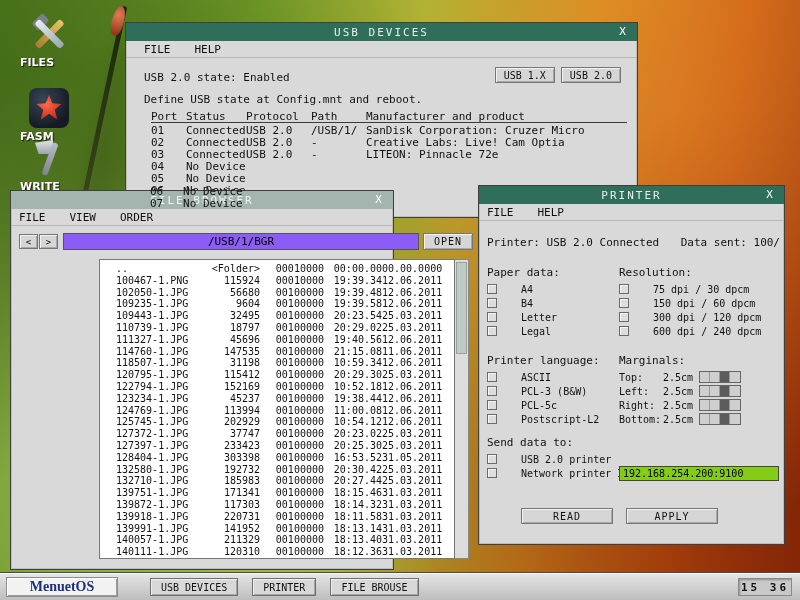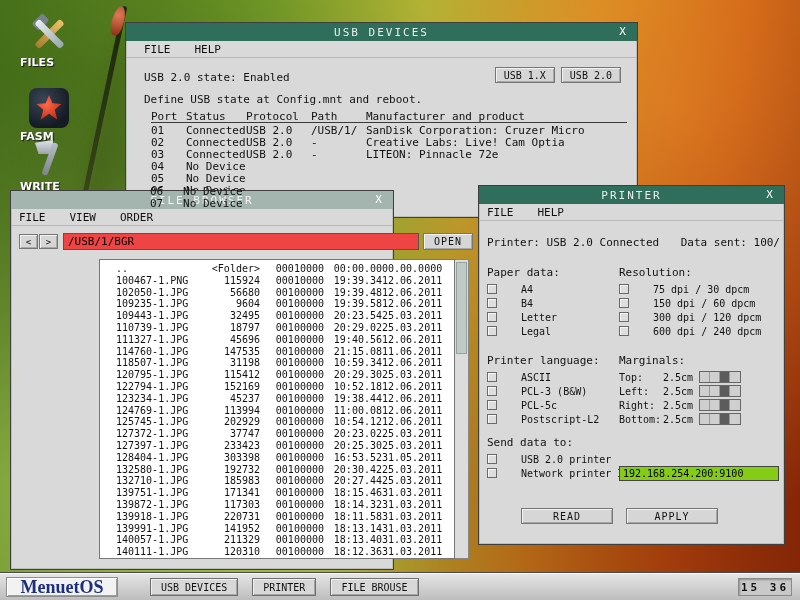--- a/index.html
+++ b/index.html
@@ -52,21 +52,21 @@
   .c0{width:35px;} .c1{width:60px;} .c2{width:65px;} .c3{width:55px;} .c4{flex:1;}
   .usb-overlay{position:absolute;left:150px;top:186px;z-index:25;white-space:pre;}
   .ov-row{height:12px;line-height:12px;color:#111;}
 
   
   #fb-win{left:10px;top:190px;width:384px;height:380px;z-index:20;}
   #fb-win .menubar{padding-left:8px;}
   .fb-toolbar{position:absolute;left:0;top:38px;width:100%;height:26px;}
   .nav-btn{position:absolute;top:5px;width:19px;height:15px;font-size:9px;}
   .nav-back{left:8px;} .nav-fwd{left:28px;}
-  .fb-path{position:absolute;left:52px;top:4px;width:356px;height:17px;border:1px solid #555;background:#ef4444;font:inherit;padding:0 4px;}
+  .fb-path{position:absolute;left:52px;top:4px;width:356px;height:17px;border:1px solid #555;background:#8b5cf6;font:inherit;padding:0 4px;text-align:center;}
   .fb-open{position:absolute;left:412px;top:4px;width:50px;height:17px;font-size:10px;letter-spacing:1px;}
   .file-area{position:absolute;left:88px;top:68px;width:370px;height:300px;display:flex;}
   .file-list{width:356px;background:#fff;border:1px solid #777;overflow:hidden;padding:3px 0 0 16px;}
   .file-row{display:flex;height:11.8px;line-height:11.8px;font-size:10px;white-space:pre;}
   .f-name{width:90px;} .f-size{width:54px;text-align:right;} .f-flags{width:64px;text-align:right;}
   .f-time{width:58px;text-align:right;} .f-date{width:60px;text-align:right;}
   .scrollbar{width:14px;background:#dcdcdc;border:1px solid #888;border-left:none;position:relative;}
   .scroll-thumb{position:absolute;left:1px;right:1px;top:2px;height:92px;background:#bfcac6;border:1px solid #96a29e;}
 
   
@@ -91,21 +91,21 @@
   .slider{display:flex;border:1px solid #666;height:12px;background:#cfcfcf;}
   .slider-cell{width:10px;height:10px;background:#cfcfcf;border-right:1px solid #9a9a9a;}
   .slider-cell:last-child{border-right:none;}
   .slider-cell.dark{background:#5c5c5c;}
   .pr-ip{position:absolute;left:140px;top:280px;width:160px;height:15px;border:1px solid #444;background:#84cc16;font:inherit;font-size:10px;padding:0 3px;}
   .btn-read{position:absolute;left:42px;top:322px;width:92px;height:16px;font-size:10px;letter-spacing:1px;}
   .btn-apply{position:absolute;left:147px;top:322px;width:92px;height:16px;font-size:10px;letter-spacing:1px;}
 
   
   .taskbar{position:absolute;left:0;bottom:0;width:100%;height:27px;background:linear-gradient(#e5e5e5,#bdbdbd);border-top:1px solid #f8f8f8;box-shadow:0 -1px 0 #4a4a4a;z-index:50;}
-  .start-btn{position:absolute;left:6px;top:3px;width:112px;height:20px;background:#f2f2f2;border:1px solid #8e8e8e;box-shadow:inset 1px 1px 0 #fff, inset -1px -1px 0 #9c9c9c;color:#1d2f7c;font-family:"Liberation Serif","DejaVu Serif",serif;font-weight:bold;font-size:18px;display:flex;align-items:center;justify-content:center;}
+  .start-btn{position:absolute;left:6px;top:3px;width:112px;height:20px;background:#f2f2f2;border:1px solid #8e8e8e;box-shadow:inset 1px 1px 0 #fff, inset -1px -1px 0 #9c9c9c;color:#1d2f7c;font-family:"Liberation Serif","DejaVu Serif",serif;font-weight:bold;font-size:14px;display:flex;align-items:center;justify-content:center;}
   .tasks{position:absolute;left:150px;top:4px;display:flex;gap:14px;}
   .task-btn{height:18px;padding:0 10px;background:#d8d8d8;border:1px solid #6e6e6e;box-shadow:inset 1px 1px 0 #f0f0f0, inset -1px -1px 0 #a5a5a5;font:inherit;font-size:10px;color:#111;}
   .clock{position:absolute;right:8px;top:4px;width:54px;height:18px;background:#c9c9c9;border:1px solid #8a8a8a;box-shadow:inset 1px 1px 2px #8f8f8f;display:flex;align-items:center;justify-content:center;letter-spacing:3px;font-weight:bold;}
 </style>
 </head>
 <body>
 
 <div class="desktop">
   <div class="bg-stem"></div>
   <div class="bg-bud"></div>

